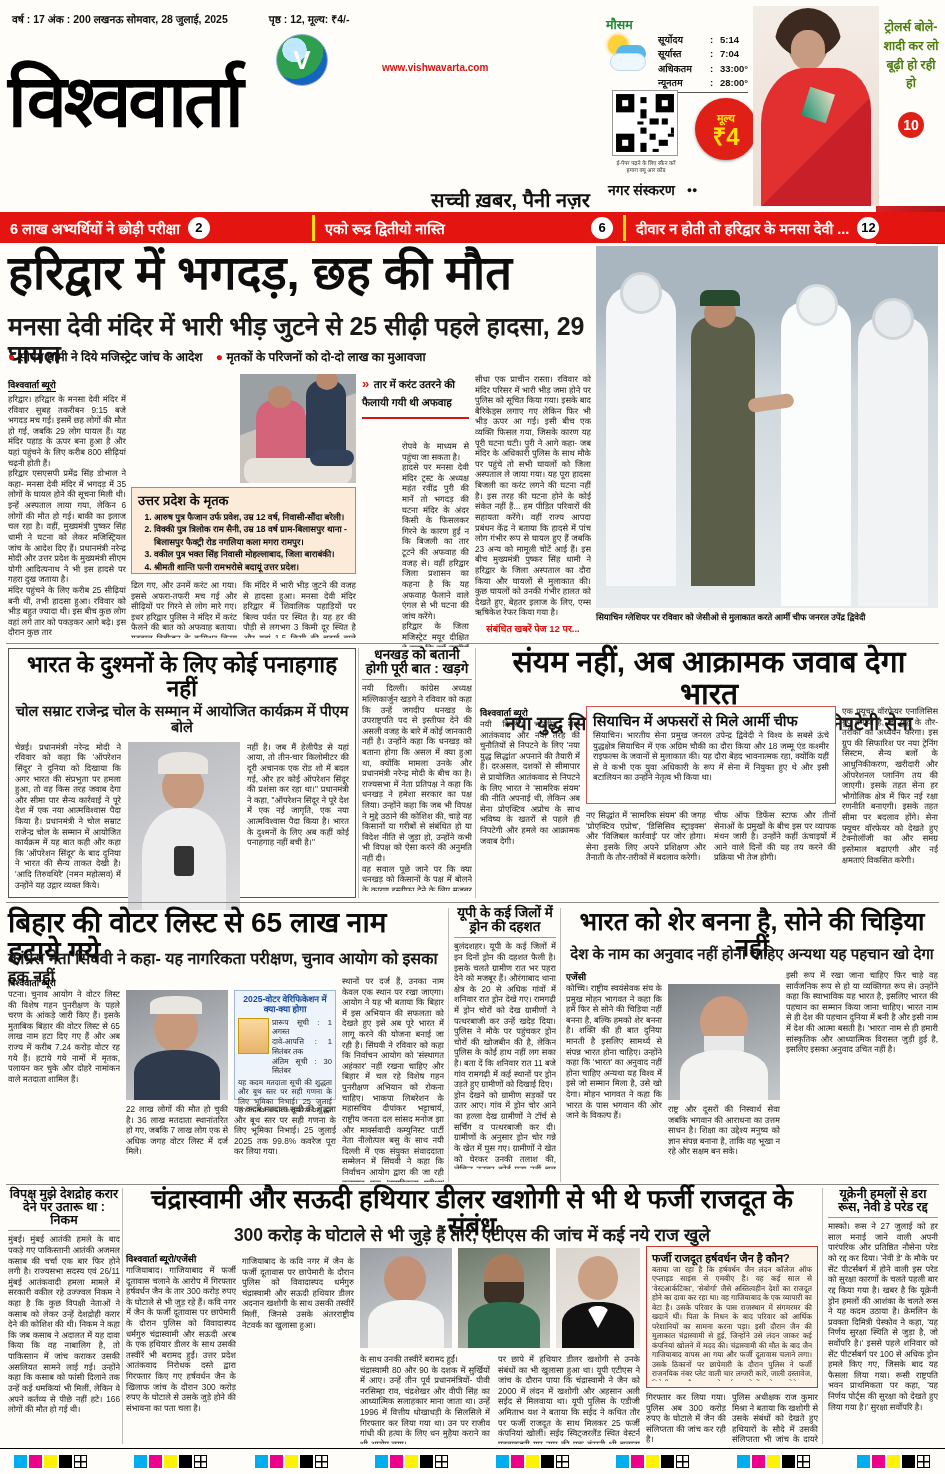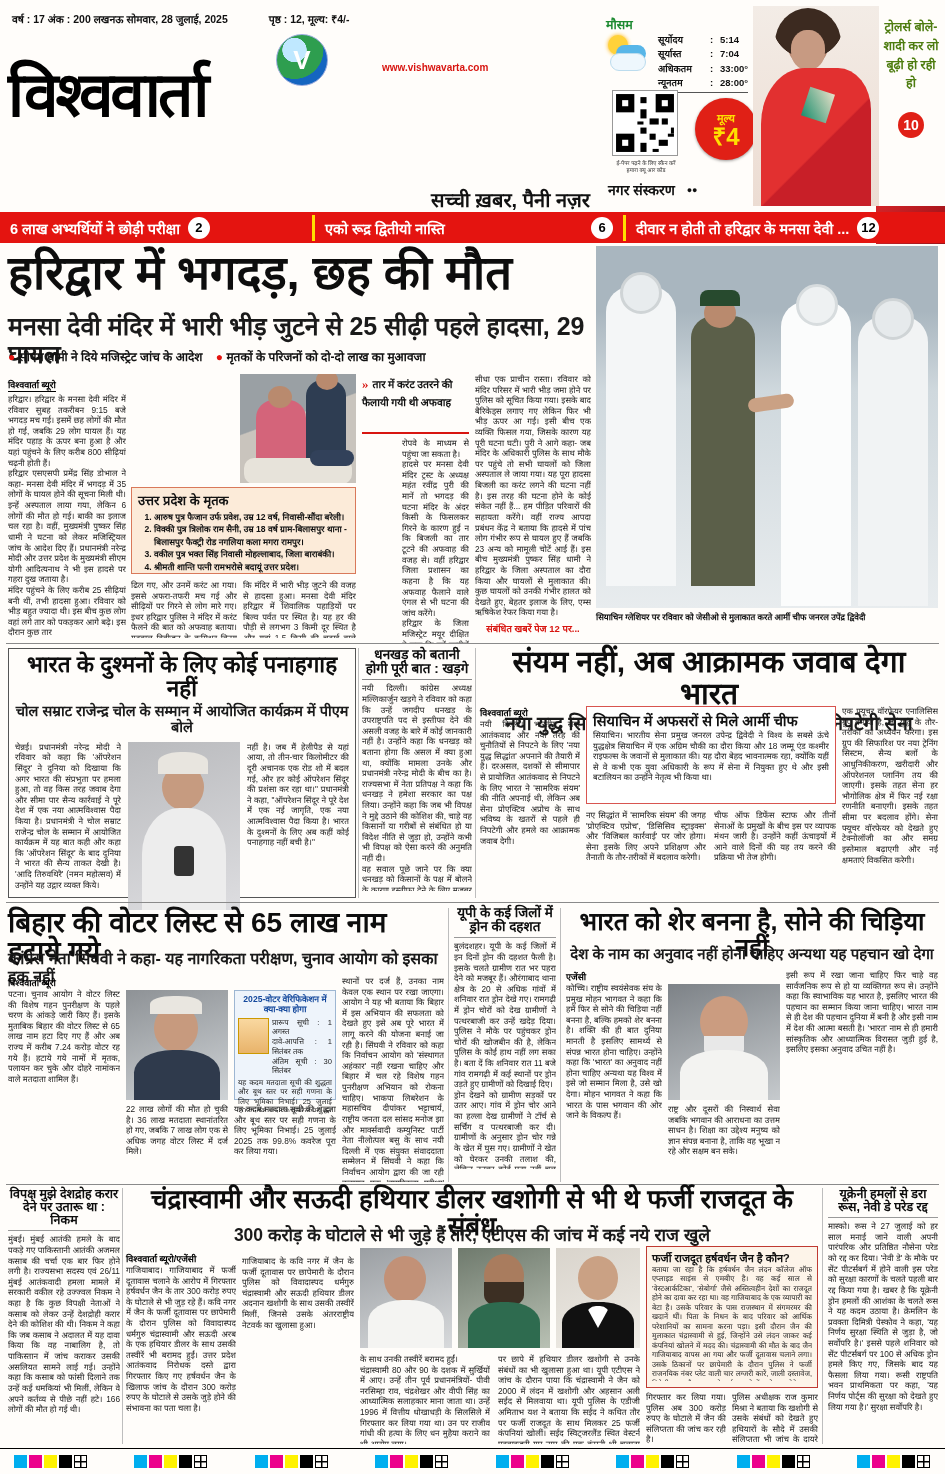--- a/index.html
+++ b/index.html
@@ -28,21 +28,21 @@
   .infobox{background:#eef4fb;border:1px solid #9db6d2;}
   .redbox{background:#fff;border:1.5px solid #d8544e;}
   .whobox{background:#fdf4e9;border:1.5px solid #c03a32;}
   .pmbox{border:1px solid #555;}
   
   .ph{overflow:hidden;background:linear-gradient(180deg,#b9bfc6,#d8dcde);}
   .hd{position:absolute;border-radius:50%;background:#caa18b;}
   .bd{position:absolute;border-radius:45% 45% 0 0;}
   .fig{position:absolute;border-radius:10px;}
   .cap{font-size:8.4px;font-weight:bold;color:#111;line-height:1.2;}
-  .pq{border-bottom:2px solid #d81510;padding-bottom:22px;margin-bottom:4px;font-family:Liberation Serif, serif;}
+  .pq{border-bottom:2px solid #d81510;padding-bottom:7px;margin-bottom:22px;}
   .pq .t{font-size:10.5px;font-weight:bold;line-height:1.25;}
   .mark{display:flex;gap:2px;align-items:center;}
   .mark i{width:13px;height:13px;display:block;}
   .regc{background:#00aeef;} .regm{background:#ec008c;} .regy{background:#fff200;} .regk{background:#000;}
   .regx{width:13px;height:13px;border:1.5px solid #000;box-sizing:border-box;
         background:linear-gradient(#000,#000) center/100% 1.5px no-repeat,
                    linear-gradient(#000,#000) center/1.5px 100% no-repeat;}
   .wrow{display:flex;font-size:9.5px;font-weight:bold;line-height:1.5;}
   .wrow .wl{width:52px;} .wrow .wc{width:10px;}
   ol.dead{margin:2px 0 0 16px;padding:0;font-size:8.6px;font-weight:bold;line-height:1.45;}
@@ -54,21 +54,21 @@
 
   <div class="abs b" style="left:12px;top:12px;font-size:10.5px;">
     <span>वर्ष : 17 अंक : 200 लखनऊ सोमवार, 28 जुलाई, 2025</span>
     <span style="margin-left:38px;">पृष्ठ : 12, मूल्य: ₹4/-</span>
   </div>
 
   <div class="abs" style="left:276px;top:34px;width:50px;height:50px;border-radius:50%;
        background:radial-gradient(circle at 35% 30%,#bfe8ff 0 25%,#2e9e4f 26% 60%,#1565c0 61% 100%);
        border:1px solid #9ad;display:flex;align-items:center;justify-content:center;color:#fff;font-weight:bold;font-size:26px;">V</div>
   <div class="abs b red" style="left:382px;top:62px;font-size:10px;">www.vishwavarta.com</div>
-  <div class="abs mast" style="left:8px;top:56px;width:592px;font-size:62px;line-height:1.25;">विश्ववार्ता</div>
+  <div class="abs mast" style="left:8px;top:56px;width:592px;font-size:72px;line-height:1.25;">विश्ववार्ता</div>
   <div class="abs b" style="left:330px;top:186px;width:260px;font-size:20px;text-align:right;">सच्ची ख़बर, पैनी नज़र</div>
 
   <div class="abs" style="left:606px;top:16px;width:160px;">
     <div class="b" style="color:#1d8a31;font-size:12.5px;">मौसम</div>
     <div style="display:flex;gap:8px;">
       <div style="position:relative;width:44px;height:40px;flex:0 0 auto;">
         <div style="position:absolute;left:2px;top:2px;width:20px;height:20px;border-radius:50%;background:#ffd23a;box-shadow:0 0 4px #ffb300;"></div>
         <div style="position:absolute;left:10px;top:12px;width:30px;height:17px;border-radius:10px;background:#58b6e8;"></div>
         <div style="position:absolute;left:4px;top:20px;width:34px;height:16px;border-radius:10px;background:#eef7fd;border:1px solid #bcdcee;"></div>
       </div>

